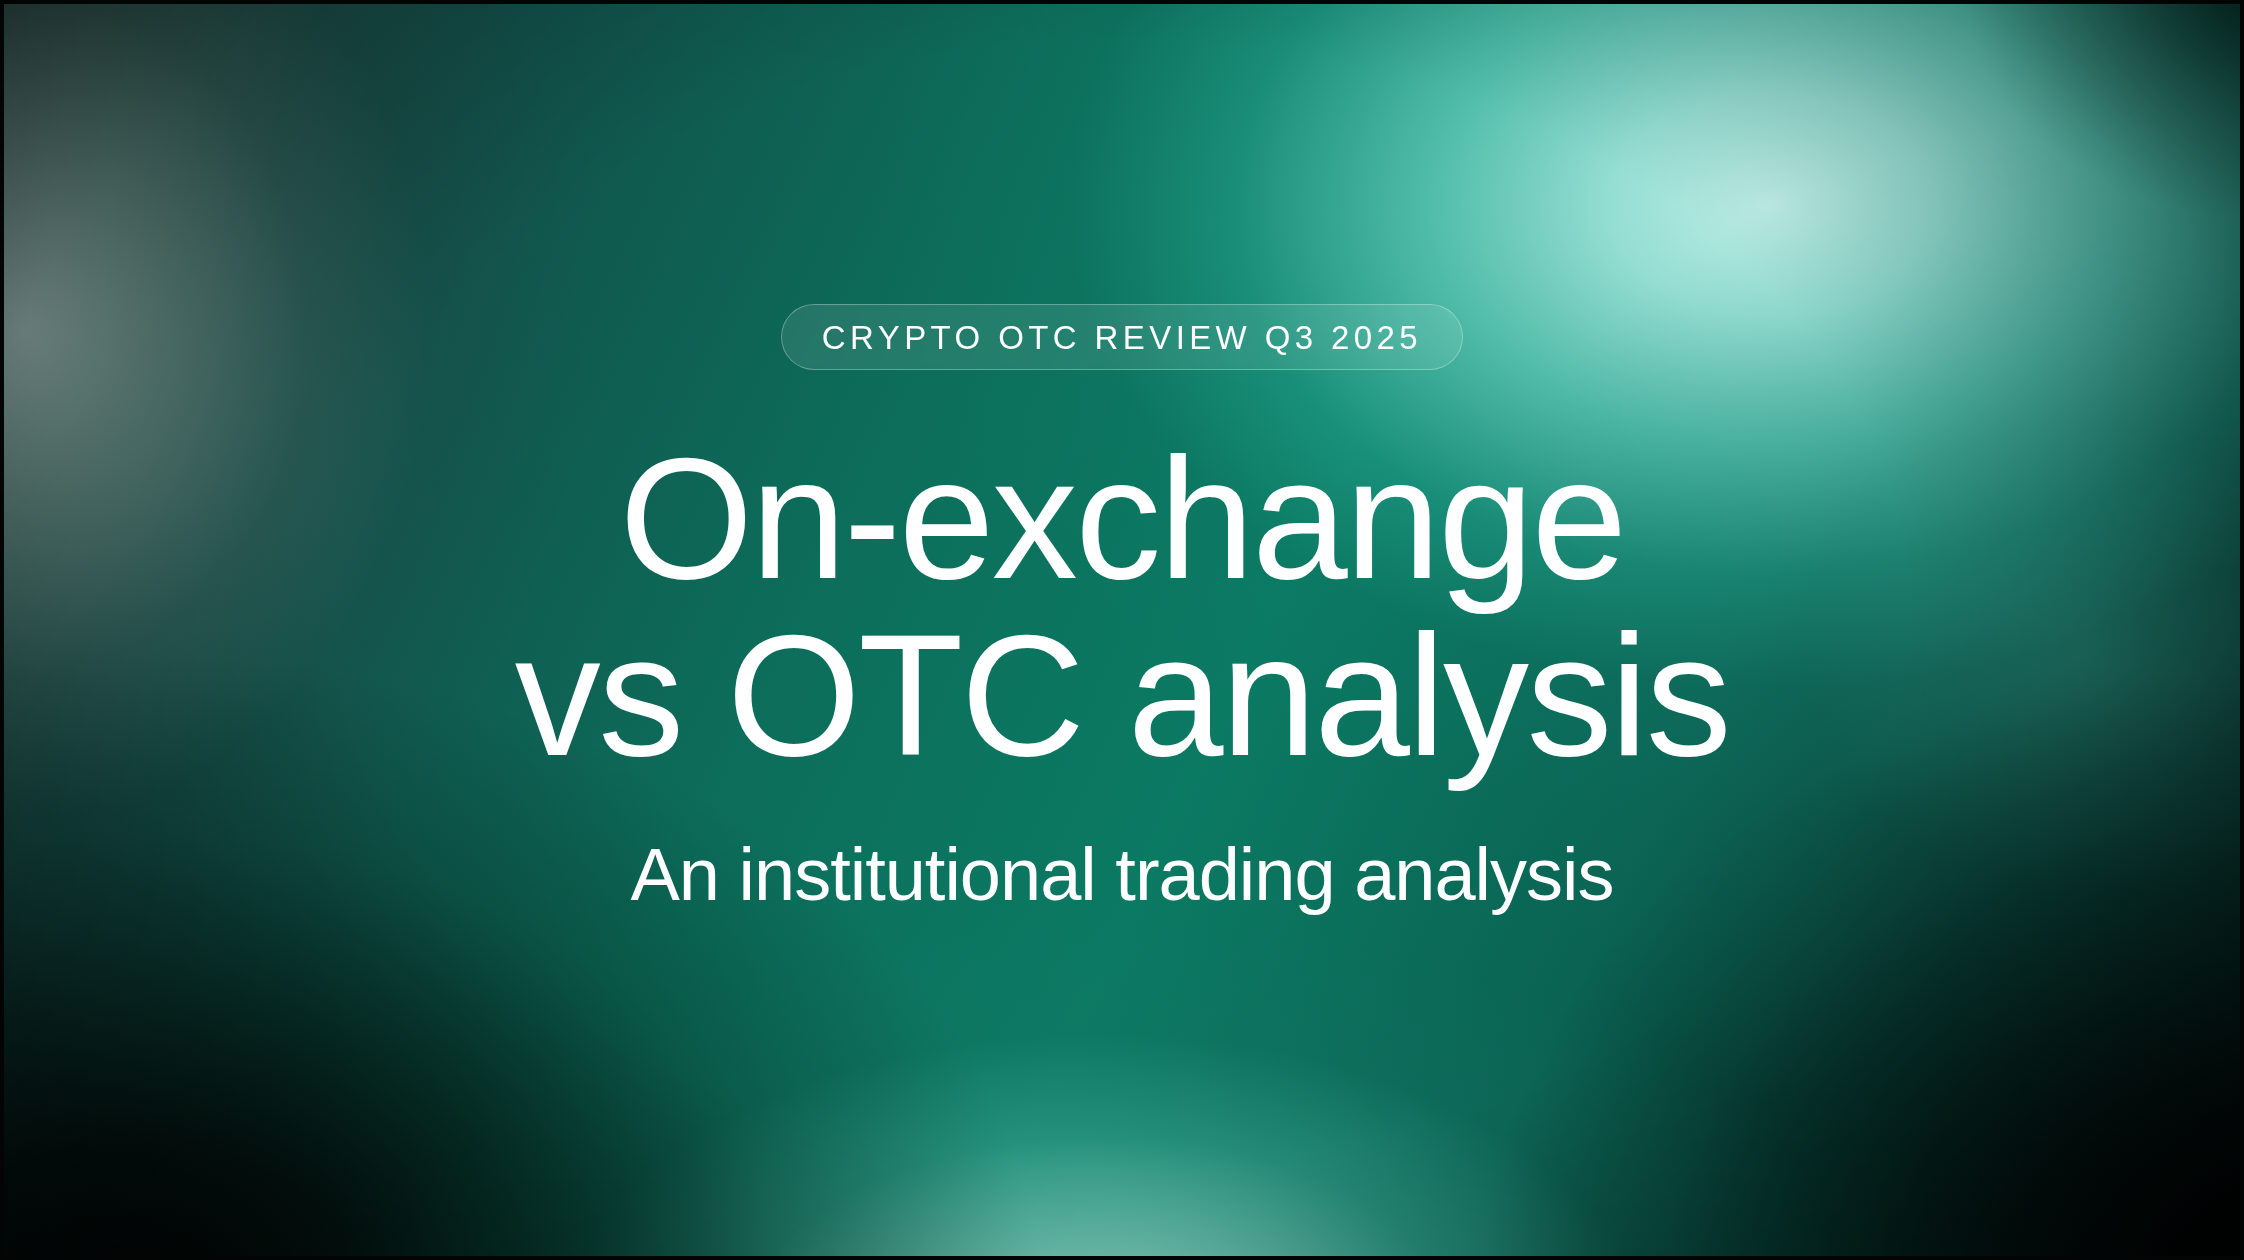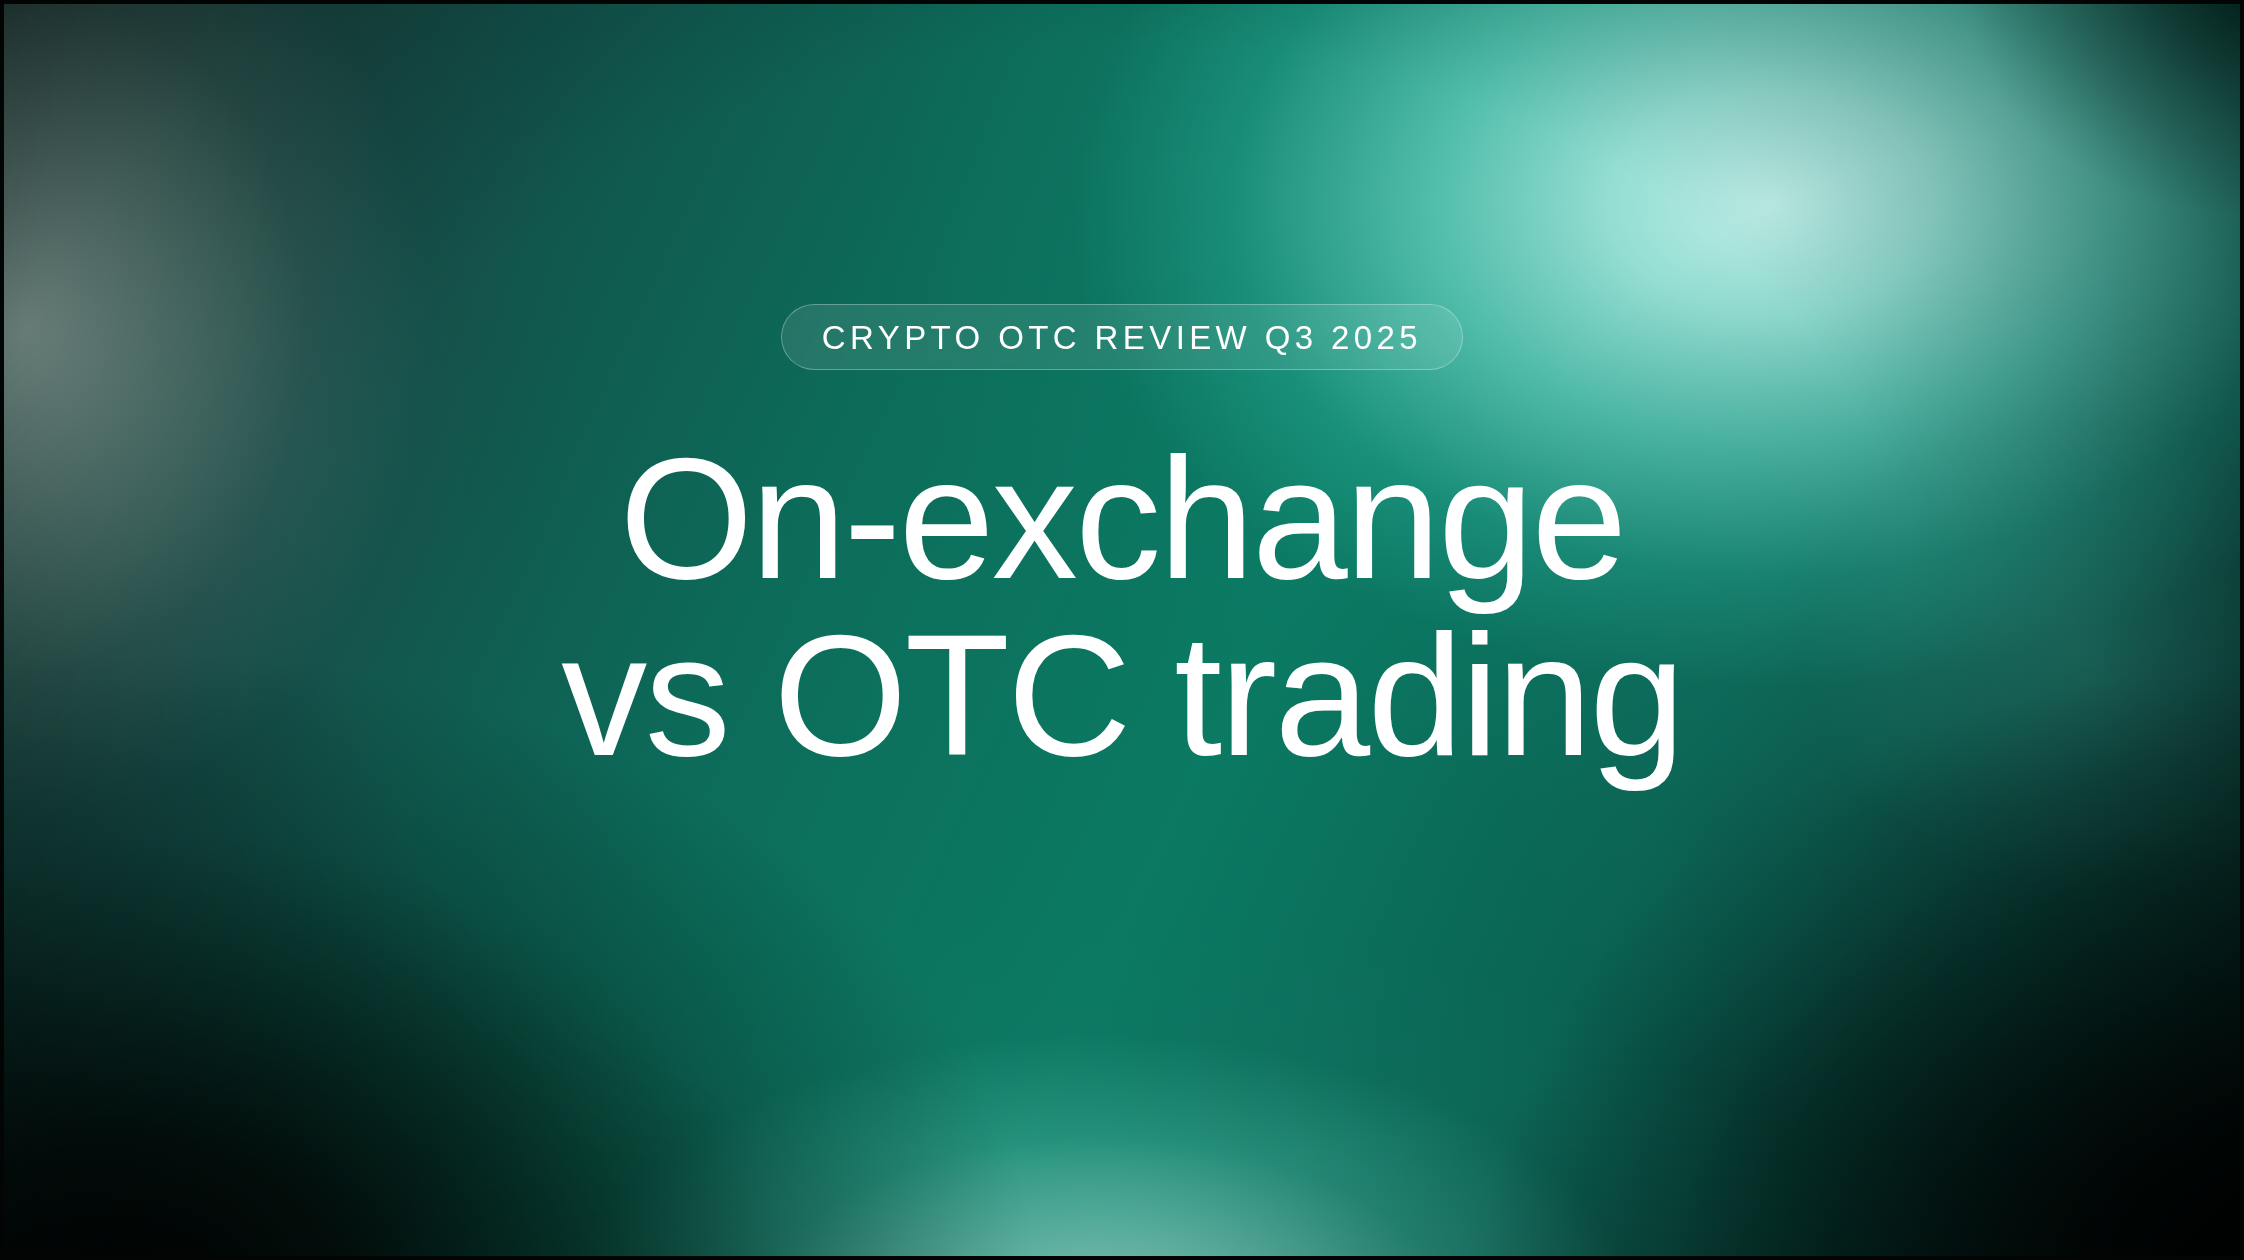--- a/index.html
+++ b/index.html
@@ -218,19 +218,20 @@
   <div class="bg-layer bg-vignette"></div>
 
   <div id="content">
 
     <div class="eyebrow-pill">
       <span class="eyebrow-text">CRYPTO OTC REVIEW Q3 2025</span>
     </div>
 
     <h1 class="headline">
       <span class="headline-line-1">On-exchange</span>
-      <span class="headline-line-2">vs OTC trading</span>
+      <span class="headline-line-2">vs OTC analysis</span>
     </h1>
 
+    <p class="subtitle">An institutional trading analysis</p>
 
   </div>
 
 </div>
 
 </body></html>

